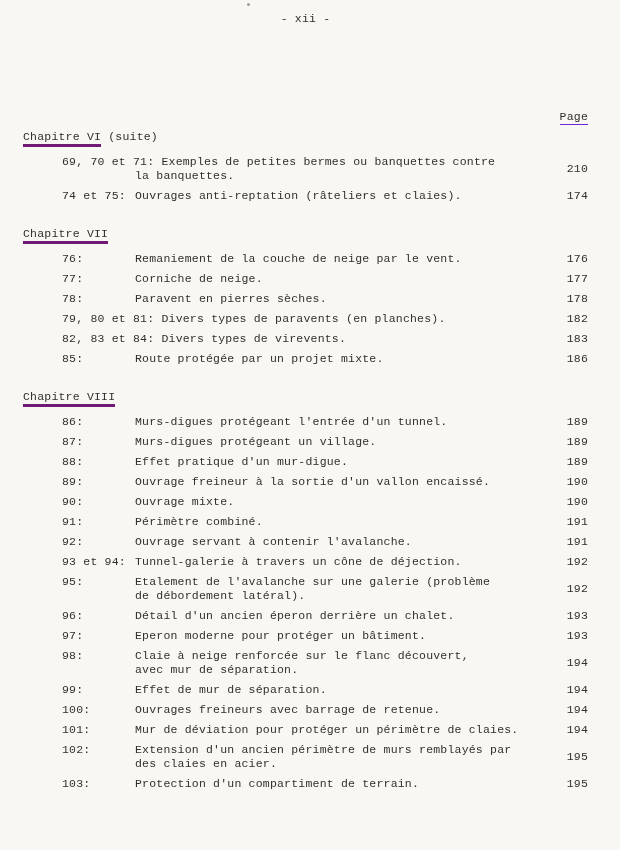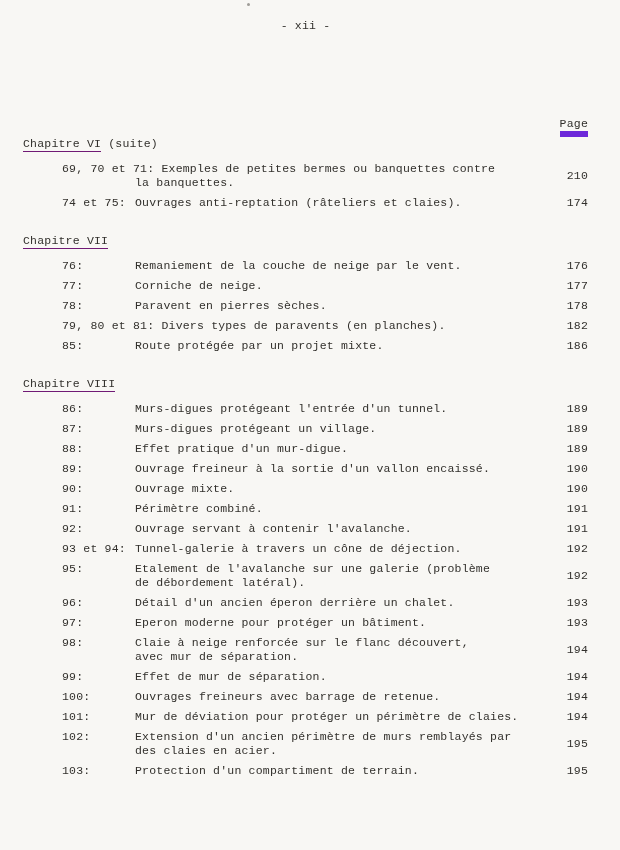--- a/index.html
+++ b/index.html
@@ -26,40 +26,40 @@
     position: absolute;
     left: 247px;
     top: 3px;
     width: 3px;
     height: 3px;
     background: #6f6c66;
     border-radius: 50%;
     opacity: 0.65;
   }
   .folio {
-    margin-top: 19px;
+    margin-top: 12px;
     text-align: center;
     white-space: pre;
   }
   .page-col-header {
     margin-top: 84px;
     text-align: right;
   }
   .page-col-header .u {
-    border-bottom: 6px solid #6d28d9;
+    border-bottom: 1px solid #6d28d9;
     padding-bottom: 1px;
   }
   .section { margin-top: 24px; }
   .section.first { margin-top: 6px; }
   .section-heading {
     margin-bottom: 11px;
     white-space: pre;
   }
   .chapter-title {
-    border-bottom: 1px solid #701a75;
+    border-bottom: 3px solid #701a75;
     padding-bottom: 1px;
   }
   .entry {
     display: flex;
     align-items: center;
     margin-bottom: 6px;
   }
   .entry-body {
     flex: 1;
     padding-left: 39px;
@@ -137,20 +137,26 @@
     <span class="entry-page">178</span>
   </div>
 
   <div class="entry">
     <div class="entry-body">
       <div class="entry-line"><span class="entry-num">79, 80 et 81:</span><span class="entry-text">Divers types de paravents (en planches).</span></div>
     </div>
     <span class="entry-page">182</span>
   </div>
 
+  <div class="entry">
+    <div class="entry-body">
+      <div class="entry-line"><span class="entry-num">82, 83 et 84:</span><span class="entry-text">Divers types de virevents.</span></div>
+    </div>
+    <span class="entry-page">183</span>
+  </div>
 
   <div class="entry">
     <div class="entry-body">
       <div class="entry-line"><span class="entry-num">85:</span><span class="entry-text">Route protégée par un projet mixte.</span></div>
     </div>
     <span class="entry-page">186</span>
   </div>
 </div>
   </div>
 

